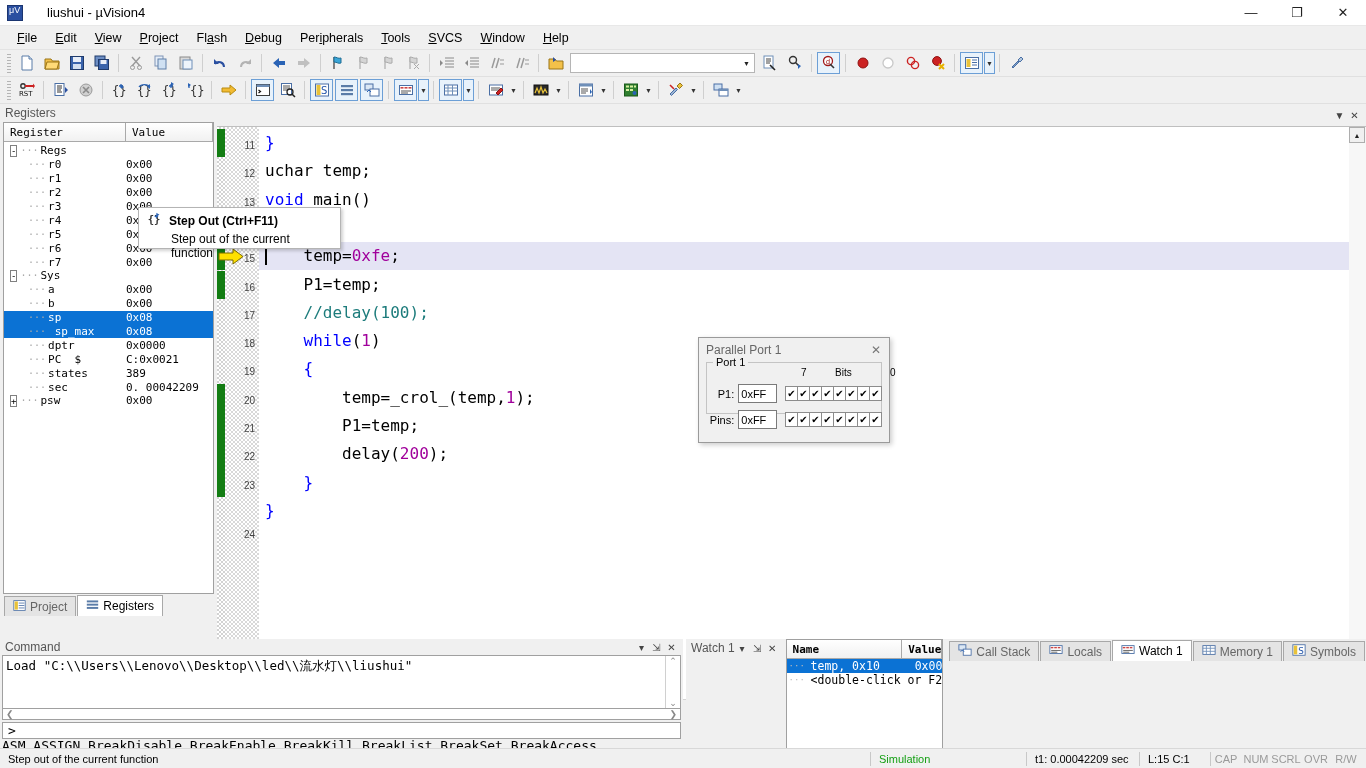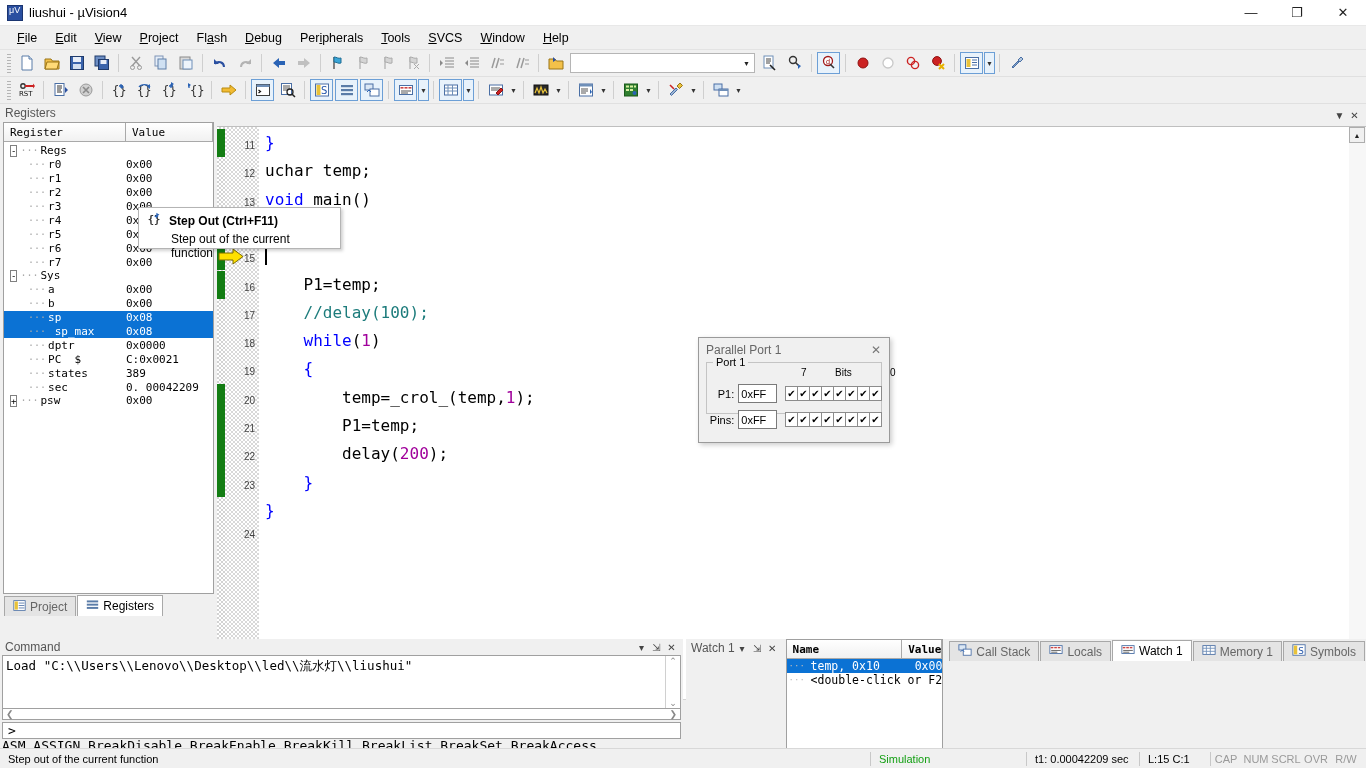--- a/index.html
+++ b/index.html
@@ -21,21 +21,21 @@
   }
   #app-icon {
     width: 16px; height: 16px; margin: 0 6px 0 7px;
     background: #2a4fa0; border: 1px solid #1b3570;
     position: relative; flex: none;
   }
   #app-icon::after {
     content: "μV"; position: absolute; left: 1px; top: -1px;
     font-size: 9px; color: #fff; font-family: "Liberation Sans", sans-serif;
   }
-  #title-text { font-size: 13px; color: #000; }
+  #title-text { font-size: 13px; color: #000; margin-left: 18px; }
   #win-buttons { margin-left: auto; display: flex; height: 26px; }
   .win-btn {
     width: 46px; height: 26px;
     display: flex; align-items: center; justify-content: center;
     font-size: 13px; color: #222; cursor: default;
   }
 
   
   #menubar {
     height: 24px; background: #f0f0f0;
@@ -889,20 +889,21 @@
           <div class="lnum" style="top: 296px;">21</div>
           <div class="lnum" style="top: 324.3px;">22</div>
           <div class="lnum" style="top: 352.6px;">23</div>
           <div class="lnum" style="top: 402px;">24</div>
         </div>
       <div id="code-area">
           <div class="cline" style="top: 2px;"><span class="kw">}</span></div>
           <div class="cline" style="top: 58.6px;"><span class="kw">void</span><span class="pln"> main()</span></div>
           <div class="cline" style="top: 30.3px;"><span class="pln">uchar temp;</span></div>
           <div class="cline" style="top: 86.9px;"><span class="kw">{</span></div>
+          <div class="cline cur" style="top: 115.2px;"><span class="pln">    temp=</span><span class="num">0xfe</span><span class="pln">;</span></div>
           <div id="cursor-caret" style="left: 6px; top: 118.2px; height: 20px;"></div>
           <div class="cline" style="top: 143.5px;"><span class="pln">    P1=temp;</span></div>
           <div class="cline" style="top: 171.8px;"><span class="cmt">    //delay(100);</span></div>
           <div class="cline" style="top: 200.1px;"><span class="pln">    </span><span class="kw">while</span><span class="pln">(</span><span class="num">1</span><span class="pln">)</span></div>
           <div class="cline" style="top: 228.4px;"><span class="pln">    </span><span class="kw">{</span></div>
           <div class="cline" style="top: 256.7px;"><span class="pln">        temp=_crol_(temp,</span><span class="num">1</span><span class="pln">);</span></div>
           <div class="cline" style="top: 285px;"><span class="pln">        P1=temp;</span></div>
           <div class="cline" style="top: 313.3px;"><span class="pln">        delay(</span><span class="num">200</span><span class="pln">);</span></div>
           <div class="cline" style="top: 341.6px;"><span class="pln">    </span><span class="kw">}</span></div>
           <div class="cline" style="top: 369.9px;"><span class="kw">}</span></div>

